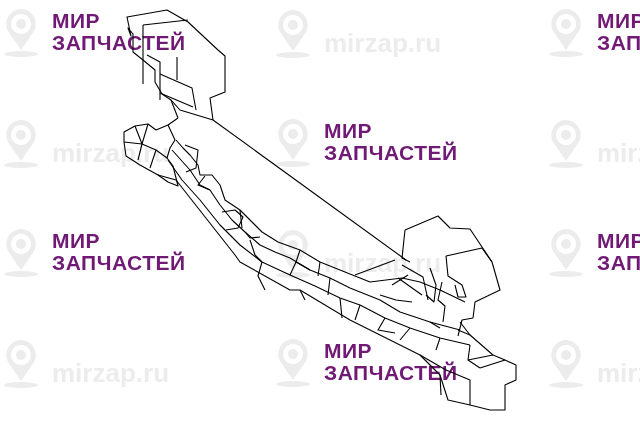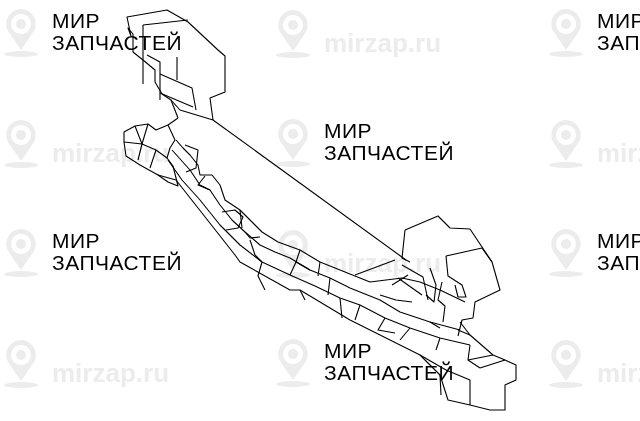--- a/index.html
+++ b/index.html
@@ -1,19 +1,19 @@
 <!DOCTYPE html>
 <html><head>
 <meta charset="utf-8">
 <style>
   html,body{margin:0;padding:0;background:#ffffff;}
   body{width:640px;height:421px;overflow:hidden;position:relative;font-family:"Liberation Sans",sans-serif;}
   .wm{position:absolute;display:flex;align-items:center;opacity:1;}
   .wm .logo{width:42px;height:52px;position:relative;}
-  .wm .txt{margin-left:10px;color:#000000;font-weight:400;line-height:22px;}
+  .wm .txt{margin-left:10px;color:#701a75;font-weight:700;line-height:22px;}
   .wm .t1{font-size:21px;letter-spacing:0.5px;}
   .wm .t2{font-size:21px;letter-spacing:0.5px;}
   .wm .url{font-size:26px;font-weight:700;color:#ececec;margin-left:10px;margin-top:22px;}
   svg.diagram{position:absolute;left:0;top:0;}
 </style>
 </head>
 <body>
 
 <div id="wm-layer">
     <div class="wm" style="left: 0px; top: 6px;">

